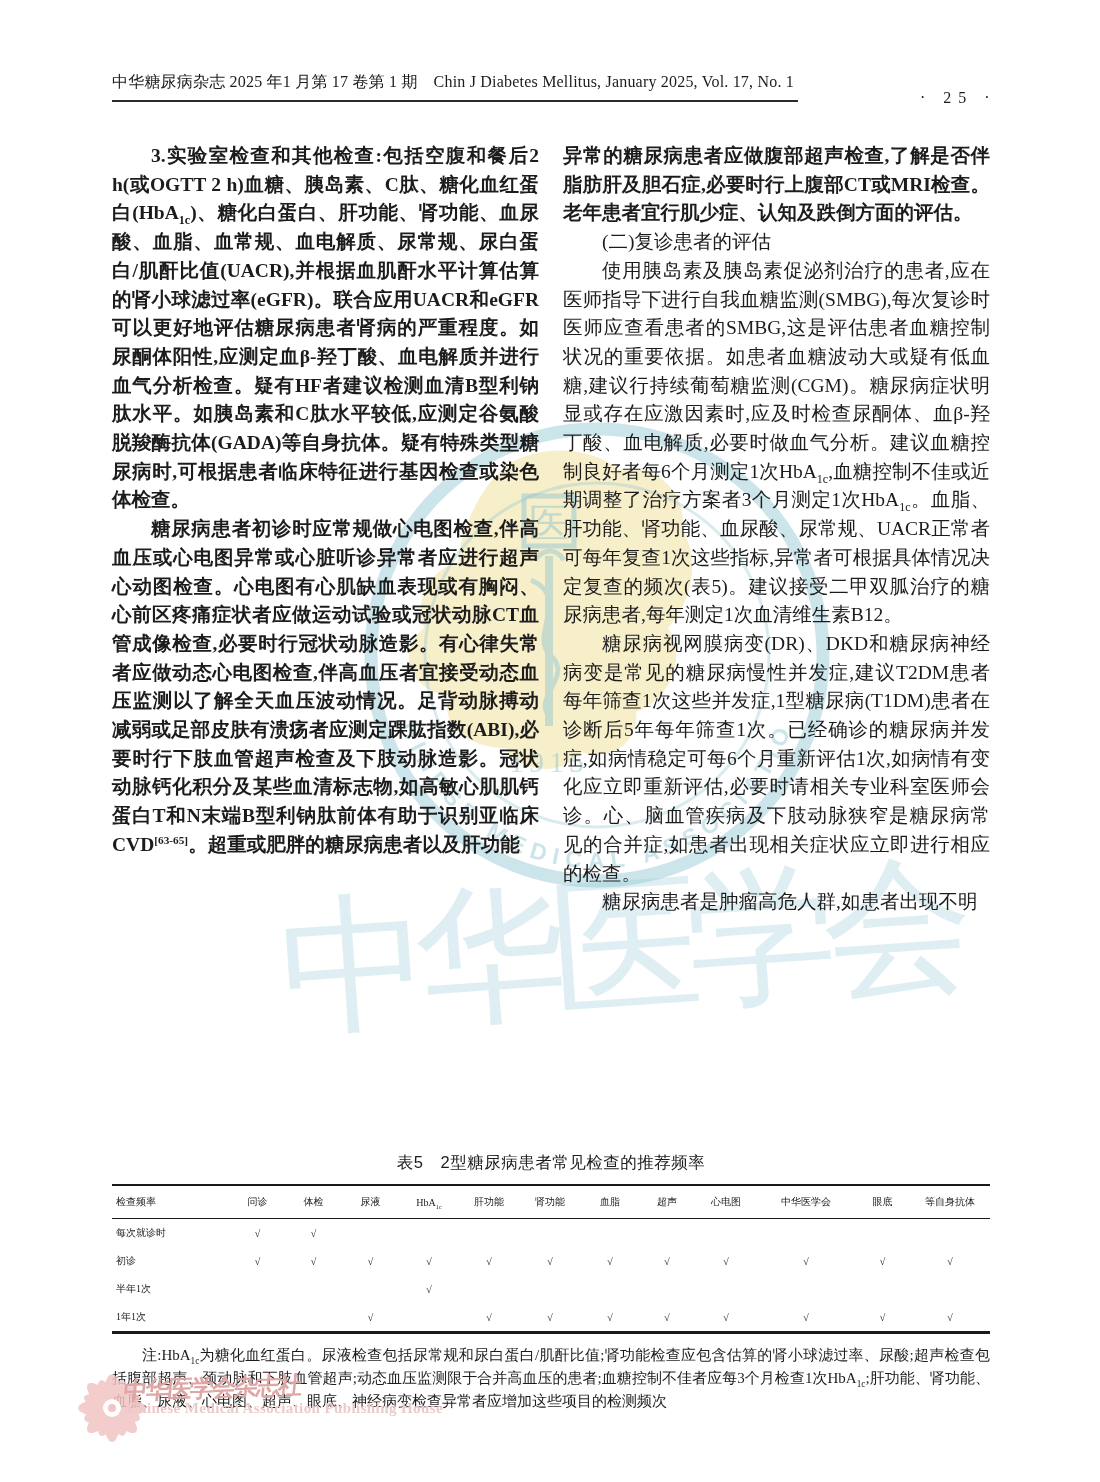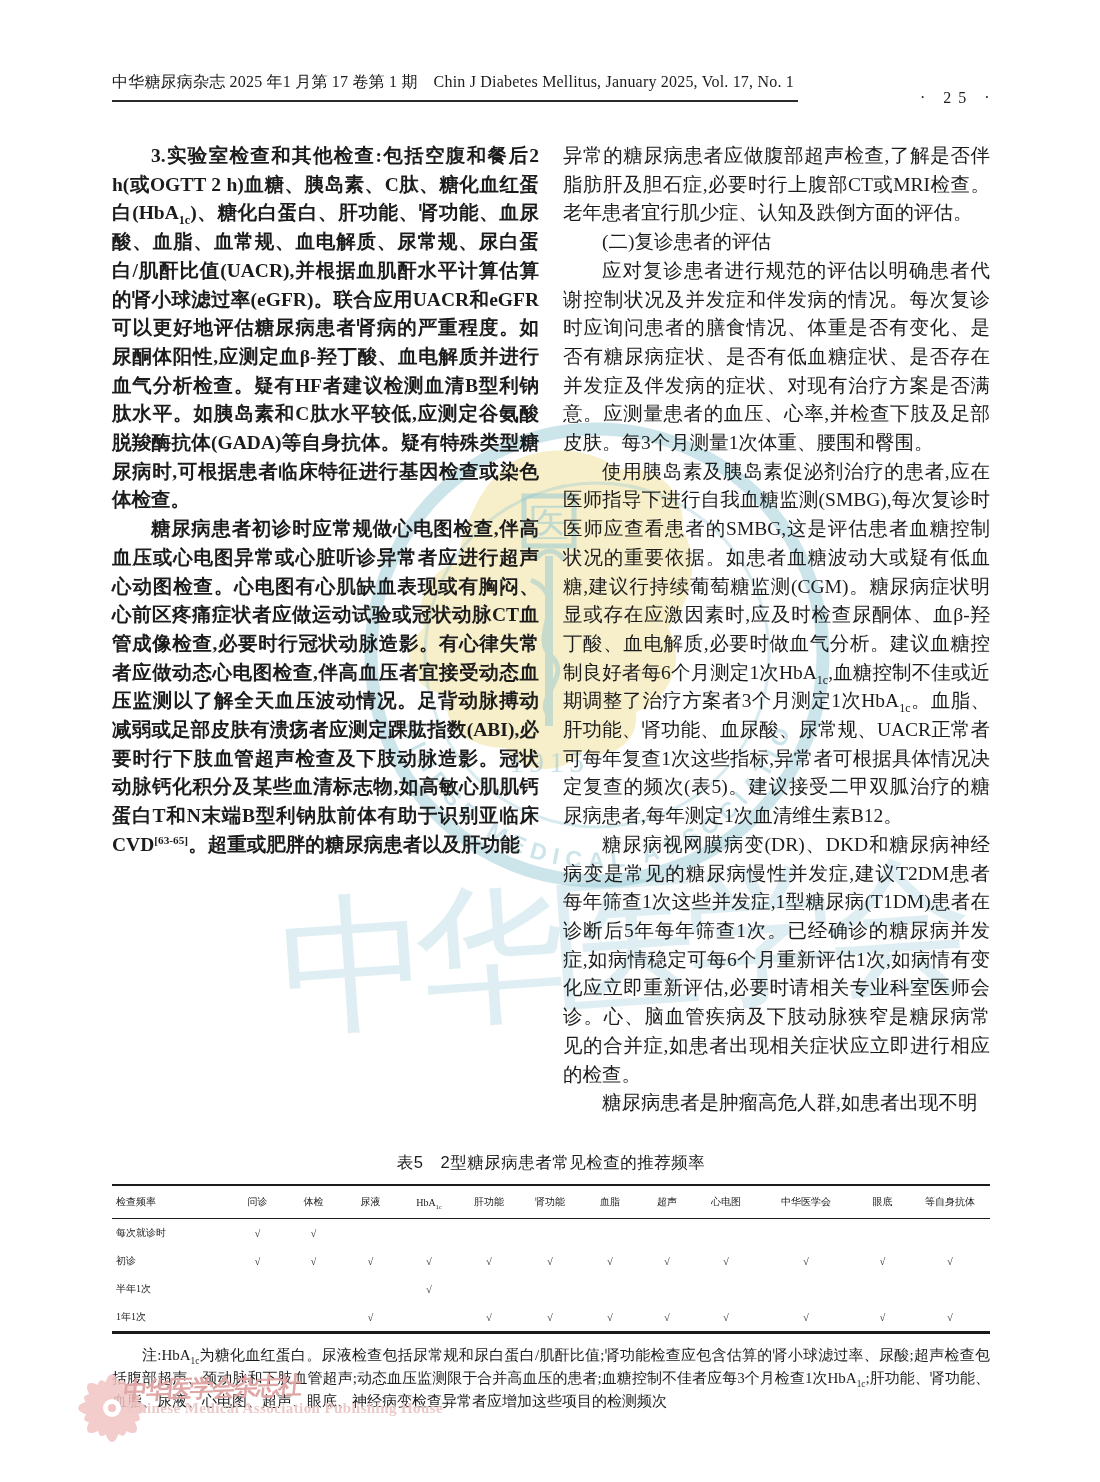--- a/index.html
+++ b/index.html
@@ -16,21 +16,21 @@
   .masthead .en{margin-left:16px;}
   .pagenum{position:absolute;left:920px;top:89px;font-size:16px;letter-spacing:7px;white-space:nowrap;}
   
   .col{
     position:absolute;top:142px;width:427px;font-size:19.5px;line-height:28.7px;
     text-align:justify;text-justify:inter-character;
   }
   .col.left{left:112px;font-weight:bold;}
   .col.right{left:563px;}
   .col p{margin:0;text-indent:2em;}
-  .col p.noindent{text-indent:0;}
+  .col p.noindent{text-indent:0;font-weight:bold;}
   .col sup{font-size:.58em;line-height:0;}
   .col sub,.note sub,.freq-table sub{font-size:.62em;line-height:0;}
   
   .tablewrap{position:absolute;left:112px;top:1152px;width:878px;}
   .tbl-title{
     text-align:center;font-family:"Liberation Sans","DejaVu Sans",sans-serif;
     font-weight:normal;font-size:16.5px;margin:0 0 10px 0;letter-spacing:.5px;
   }
   table.freq-table{
     width:100%;border-collapse:collapse;table-layout:fixed;
@@ -95,21 +95,20 @@
   <div class="pagenum">· 25 ·</div>
 
   <div class="col left">
     <p>3.实验室检查和其他检查:包括空腹和餐后2 h(或OGTT 2 h)血糖、胰岛素、C肽、糖化血红蛋白(HbA<sub>1c</sub>)、糖化白蛋白、肝功能、肾功能、血尿酸、血脂、血常规、血电解质、尿常规、尿白蛋白/肌酐比值(UACR),并根据血肌酐水平计算估算的肾小球滤过率(eGFR)。联合应用UACR和eGFR可以更好地评估糖尿病患者肾病的严重程度。如尿酮体阳性,应测定血β-羟丁酸、血电解质并进行血气分析检查。疑有HF者建议检测血清B型利钠肽水平。如胰岛素和C肽水平较低,应测定谷氨酸脱羧酶抗体(GADA)等自身抗体。疑有特殊类型糖尿病时,可根据患者临床特征进行基因检查或染色体检查。</p>
     <p>糖尿病患者初诊时应常规做心电图检查,伴高血压或心电图异常或心脏听诊异常者应进行超声心动图检查。心电图有心肌缺血表现或有胸闷、心前区疼痛症状者应做运动试验或冠状动脉CT血管成像检查,必要时行冠状动脉造影。有心律失常者应做动态心电图检查,伴高血压者宜接受动态血压监测以了解全天血压波动情况。足背动脉搏动减弱或足部皮肤有溃疡者应测定踝肱指数(ABI),必要时行下肢血管超声检查及下肢动脉造影。冠状动脉钙化积分及某些血清标志物,如高敏心肌肌钙蛋白T和N末端B型利钠肽前体有助于识别亚临床CVD<sup>[63-65]</sup>。超重或肥胖的糖尿病患者以及肝功能</p>
   </div>
 
   <div class="col right">
     <p class="noindent">异常的糖尿病患者应做腹部超声检查,了解是否伴脂肪肝及胆石症,必要时行上腹部CT或MRI检查。老年患者宜行肌少症、认知及跌倒方面的评估。</p>
     <p>(二)复诊患者的评估</p>
-    <p>应对复诊患者进行规范的评估以明确患者代谢控制状况及并发症和伴发病的情况。每次复诊时应询问患者的膳食情况、体重是否有变化、是否有糖尿病症状、是否有低血糖症状、是否存在并发症及伴发病的症状、对现有治疗方案是否满意。应测量患者的血压、心率,并检查下肢及足部皮肤。每3个月测量1次体重、腰围和臀围。</p>
     <p>使用胰岛素及胰岛素促泌剂治疗的患者,应在医师指导下进行自我血糖监测(SMBG),每次复诊时医师应查看患者的SMBG,这是评估患者血糖控制状况的重要依据。如患者血糖波动大或疑有低血糖,建议行持续葡萄糖监测(CGM)。糖尿病症状明显或存在应激因素时,应及时检查尿酮体、血β-羟丁酸、血电解质,必要时做血气分析。建议血糖控制良好者每6个月测定1次HbA<sub>1c</sub>,血糖控制不佳或近期调整了治疗方案者3个月测定1次HbA<sub>1c</sub>。血脂、肝功能、肾功能、血尿酸、尿常规、UACR正常者可每年复查1次这些指标,异常者可根据具体情况决定复查的频次(表5)。建议接受二甲双胍治疗的糖尿病患者,每年测定1次血清维生素B12。</p>
     <p>糖尿病视网膜病变(DR)、DKD和糖尿病神经病变是常见的糖尿病慢性并发症,建议T2DM患者每年筛查1次这些并发症,1型糖尿病(T1DM)患者在诊断后5年每年筛查1次。已经确诊的糖尿病并发症,如病情稳定可每6个月重新评估1次,如病情有变化应立即重新评估,必要时请相关专业科室医师会诊。心、脑血管疾病及下肢动脉狭窄是糖尿病常见的合并症,如患者出现相关症状应立即进行相应的检查。</p>
     <p>糖尿病患者是肿瘤高危人群,如患者出现不明</p>
   </div>
 
   <div class="tablewrap">
     <div class="tbl-title">表5　2型糖尿病患者常见检查的推荐频率</div>
     <table class="freq-table">
       <colgroup>
         <col style="width:118px">

